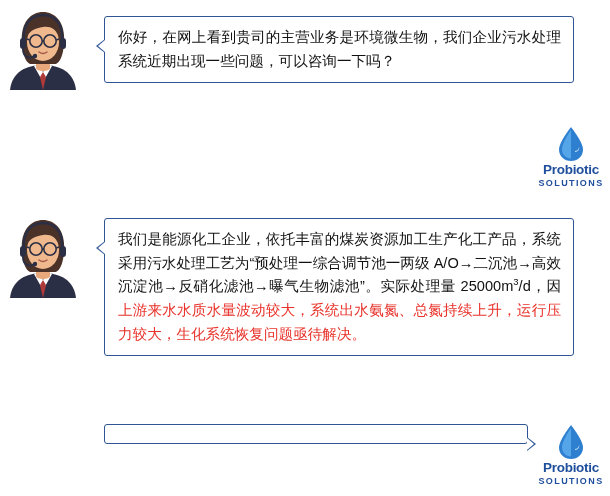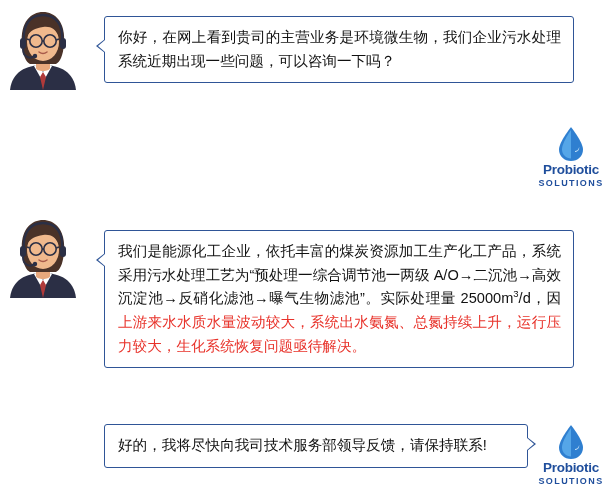--- a/index.html
+++ b/index.html
@@ -105,21 +105,21 @@
     border-width: 6px 0 6px 7.5px;
     border-color: transparent transparent transparent #ffffff;
   }
 
   
   #avatar-1 { left: 6px;  top: 10px; }
   #avatar-2 { left: 6px;  top: 218px; }
 
   #bubble-1 { left: 104px; top: 16px;  width: 470px; }
   #bubble-2 { left: 104px; top: 126px; width: 424px; }
-  #bubble-3 { left: 104px; top: 218px; width: 470px; margin-top: 12px; }
+  #bubble-3 { left: 104px; top: 218px; width: 470px; }
   #bubble-4 { left: 104px; top: 424px; width: 424px; }
 
   #logo-1 { left: 528px; top: 126px; }
   #logo-2 { left: 528px; top: 424px; }
 </style>
 </head>
 <body>
 
 <div class="canvas">
 
@@ -196,21 +196,20 @@
 
   <div class="bubble" id="bubble-3">
     <span class="tail-left" style="top:22px;"></span>
     <span class="tail-left-in" style="top:23px;"></span>
     <span>我们是能源化工企业，依托丰富的煤炭资源加工生产化工产品，系统采用污水处理工艺为“预处理一综合调节池一两级 A/O→二沉池→高效沉淀池→反硝化滤池→曝气生物滤池”。实际处理量 25000m</span><sup>3</sup><span>/d，因 </span><span class="red">上游来水水质水量波动较大，系统出水氨氮、总氮持续上升，运行压力较大，生化系统恢复问题亟待解决。</span>
   </div>
 
   <div class="bubble" id="bubble-4">
     <span class="tail-right" style="top:12px;"></span>
     <span class="tail-right-in" style="top:13px;"></span>
-    <span class="txt">好的，我将尽快向我司技术服务部领导反馈，请保持联系!</span>
   </div>
 
   <div class="brand" id="logo-2">
     <svg class="drop" width="30" height="36" viewBox="0 0 30 36" xmlns="http://www.w3.org/2000/svg">
       <path d="M15 1 C15 1 3 16 3 23.5 C3 30.4 8.4 35 15 35 C21.6 35 27 30.4 27 23.5 C27 16 15 1 15 1 Z" fill="#2f7fd0"></path>
       <path d="M15 4 C15 4 6 16.5 6 23.3 C6 28.8 10 32.3 15 32.5 Z" fill="#55a6e8"></path>
       <path d="M19 26 C22 26 23.5 23.5 23.2 21 C22.2 24 20.6 25 19 25 Z" fill="#bcdcf6"></path>
     </svg>
     <span class="brand-name">Probiotic</span>
     <span class="brand-sub">SOLUTIONS</span>

